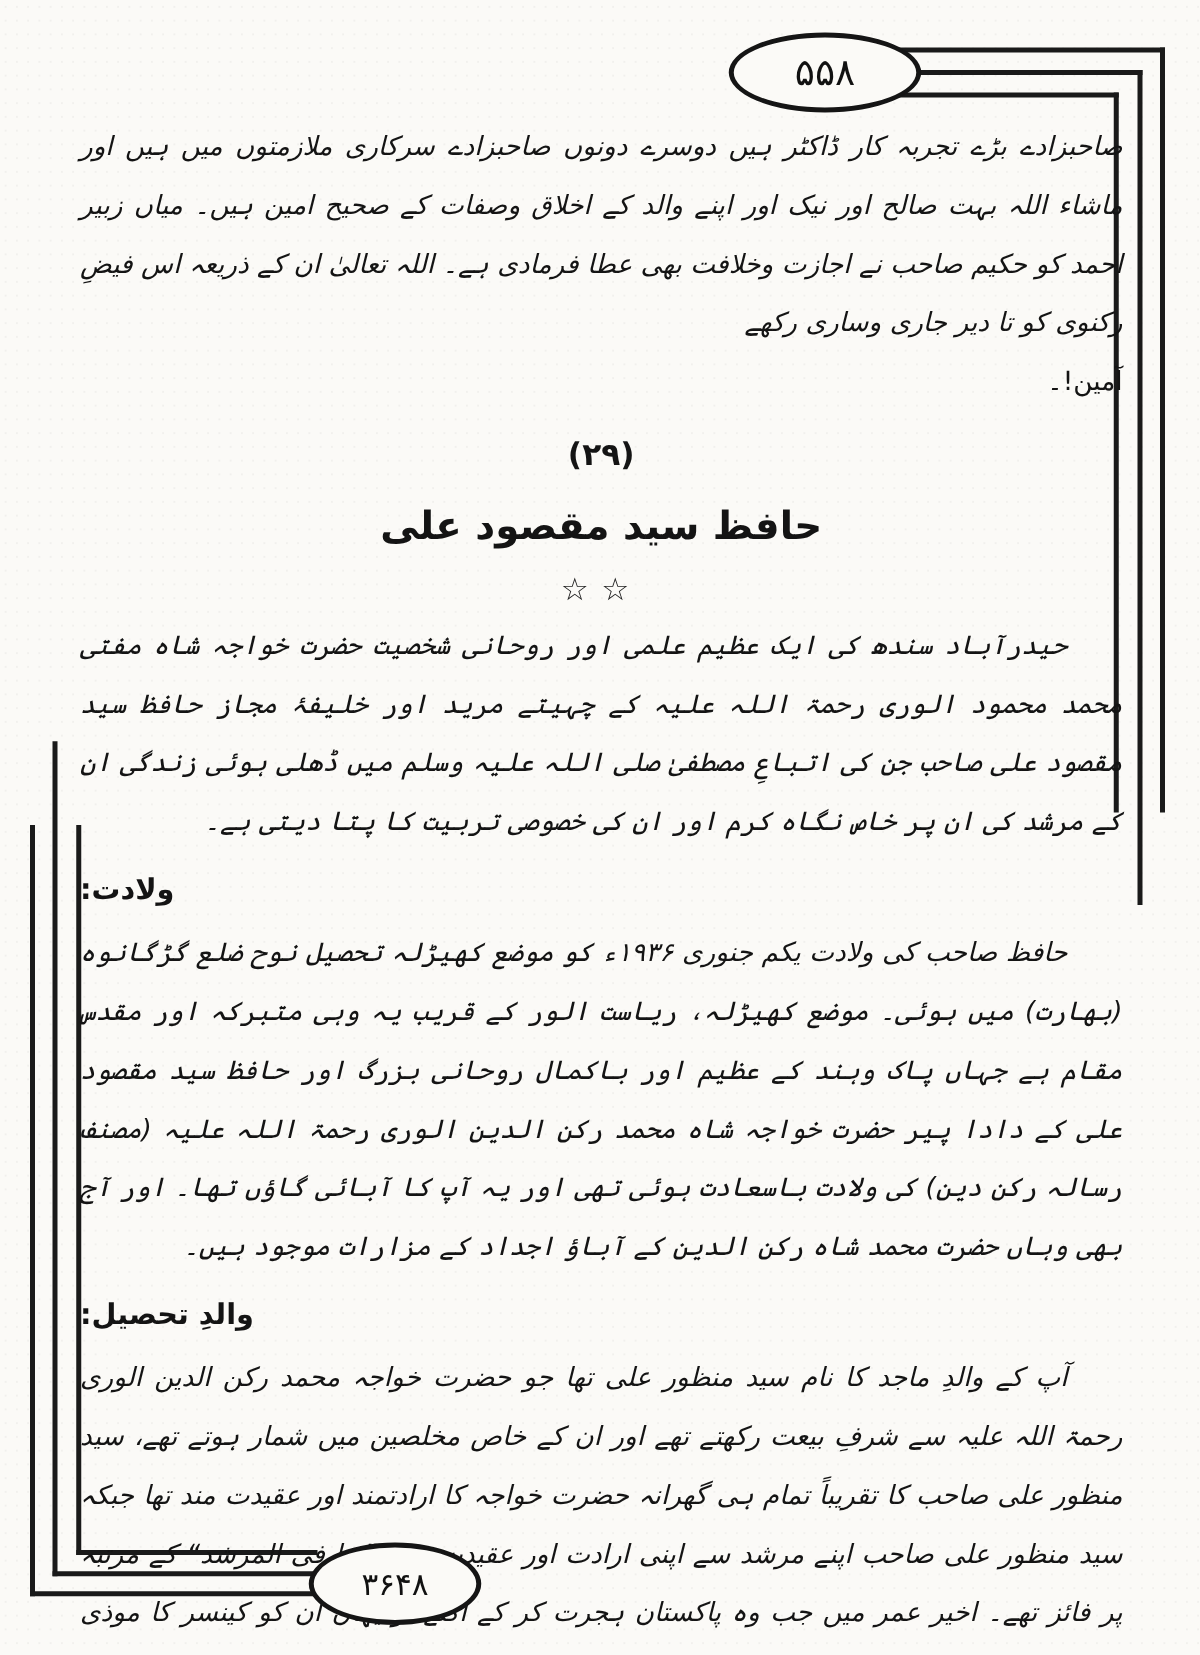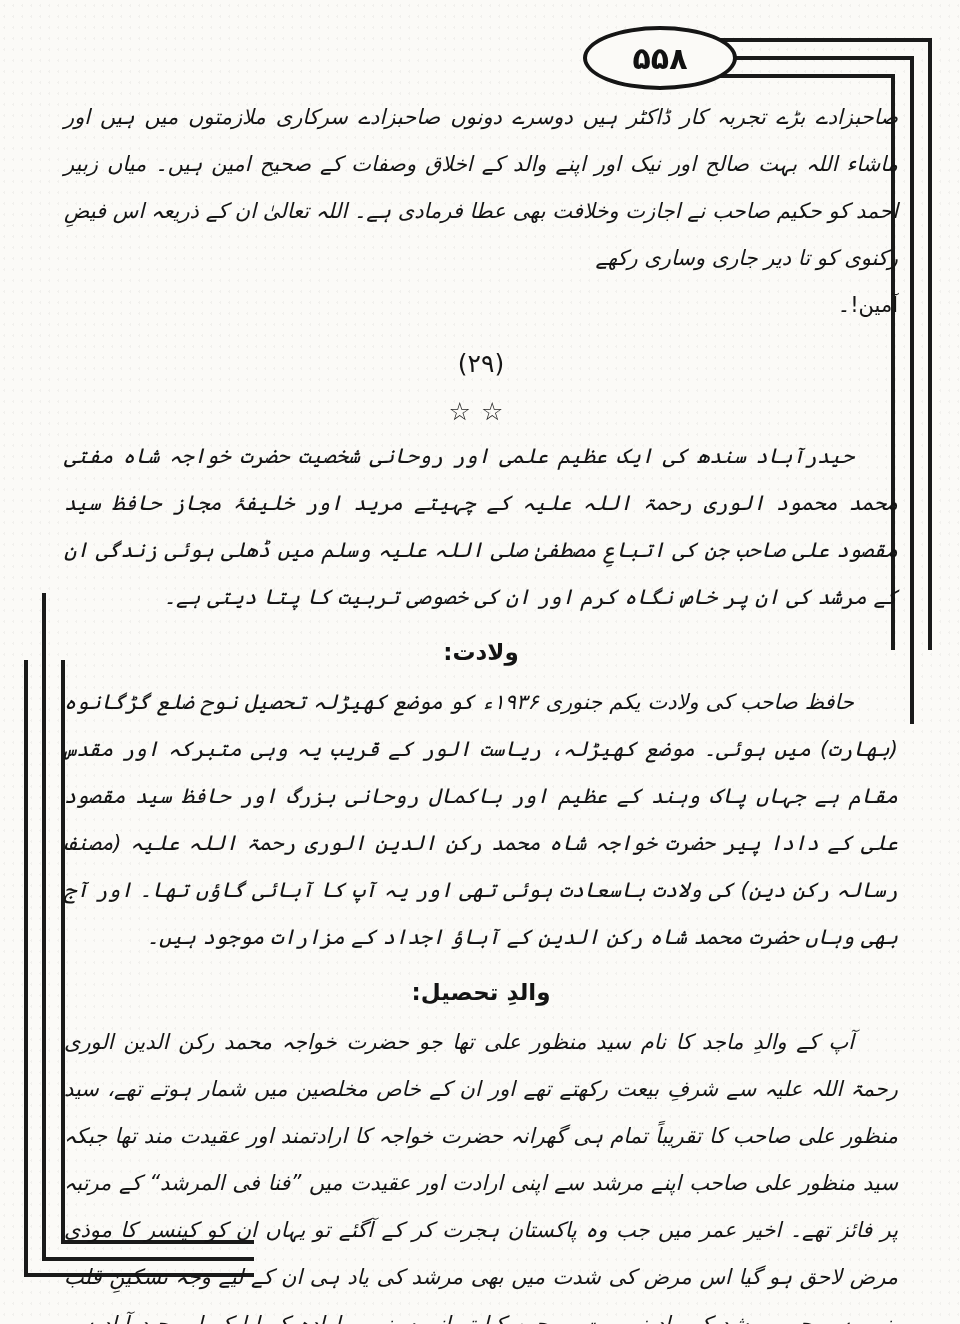--- a/index.html
+++ b/index.html
@@ -17,46 +17,46 @@
     background-size: 9px 11px;
     color: #161616;
   }
   .frame-line { position: absolute; background: #1a1a1a; }
   .oval {
     position: absolute;
     border: 4px solid #151515;
     border-radius: 50%;
     background: #fbfaf7;
     display: flex; align-items: center; justify-content: center;
-    font-weight: bold;
+    font-weight: normal;
     color: #111;
     z-index: 3;
   }
   .top-oval    { left: 583px; top: 26px;  width: 146px; height: 56px; font-size: 30px; letter-spacing: 5px; }
   .bottom-oval { left: 247px; top: 1234px; width: 130px; height: 58px; font-size: 25px; letter-spacing: 3px; }
   .content {
     position: absolute;
     top: 94px; right: 62px; left: 64px;
     direction: rtl;
     text-align: justify;
     font-size: 21px;
     line-height: 47px;
     color: #141414;
     z-index: 2;
   }
   p.para { margin: 0; text-indent: 44px; font-style: italic; }
   p.no-indent { text-indent: 0; }
   .amin-line { margin: 0; text-align: right; line-height: 47px; }
   .center-block { text-align: center; text-indent: 0; margin: 0; }
-  .section-number { font-size: 25px; font-weight: normal; line-height: 54px; margin-top: 8px; }
+  .section-number { font-size: 25px; font-weight: bold; line-height: 54px; margin-top: 8px; }
   .section-title  { font-size: 31px; font-weight: bold; line-height: 60px; }
   .star-ornament  { font-size: 25px; line-height: 42px; letter-spacing: 10px; color: #222; }
   .sub-heading {
     font-size: 23px; font-weight: bold;
-    text-align: center; text-indent: 0;
+    text-align: left; text-indent: 0;
     line-height: 50px; margin: 6px 0 2px 0;
   }
 </style>
 </head>
 <body>
 
 <div class="page">
 
   <div class="frame-line" style="left:700px; top:38px;  width:232px; height:4px;"></div>
   <div class="frame-line" style="left:928px; top:38px;  width:4px;  height:612px;"></div>
@@ -68,27 +68,31 @@
   <div class="frame-line" style="left:24px;  top:660px;  width:4px;  height:617px;"></div>
   <div class="frame-line" style="left:24px;  top:1273px; width:230px; height:4px;"></div>
   <div class="frame-line" style="left:42px;  top:593px;  width:4px;  height:668px;"></div>
   <div class="frame-line" style="left:42px;  top:1257px; width:212px; height:4px;"></div>
   <div class="frame-line" style="left:61px;  top:660px;  width:4px;  height:584px;"></div>
   <div class="frame-line" style="left:61px;  top:1240px; width:193px; height:4px;"></div>
 
   <div class="oval top-oval">
     <span>۵۵۸</span>
   </div>
+  <div class="oval bottom-oval">
+    <span>۳۶۴۸</span>
+  </div>
 
   <div class="content">
 
     <p class="para no-indent">صاحبزادے بڑے تجربہ کار ڈاکٹر ہیں دوسرے دونوں صاحبزادے سرکاری ملازمتوں میں ہیں اور ماشاء اللہ بہت صالح اور نیک اور اپنے والد کے اخلاق وصفات کے صحیح امین ہیں۔ میاں زبیر احمد کو حکیم صاحب نے اجازت وخلافت بھی عطا فرمادی ہے۔ اللہ تعالیٰ ان کے ذریعہ اس فیضِ رکنوی کو تا دیر جاری وساری رکھے</p>
     <p class="amin-line">آمین!۔</p>
 
     <div class="center-block section-number">(۲۹)</div>
+    <div class="center-block section-title">حافظ سید مقصود علی</div>
     <div class="center-block star-ornament">☆☆</div>
 
     <p class="para">حیدرآباد سندھ کی ایک عظیم علمی اور روحانی شخصیت حضرت خواجہ شاہ مفتی محمد محمود الوری رحمۃ اللہ علیہ کے چہیتے مرید اور خلیفۂ مجاز حافظ سید مقصود علی صاحب جن کی اتباعِ مصطفیٰ صلی اللہ علیہ وسلم میں ڈھلی ہوئی زندگی ان کے مرشد کی ان پر خاص نگاہ کرم اور ان کی خصوصی تربیت کا پتا دیتی ہے۔</p>
 
     <h3 class="sub-heading">ولادت:</h3>
     <p class="para">حافظ صاحب کی ولادت یکم جنوری ۱۹۳۶ء کو موضع کھیڑلہ تحصیل نوح ضلع گڑگانوہ (بھارت) میں ہوئی۔ موضع کھیڑلہ، ریاست الور کے قریب یہ وہی متبرکہ اور مقدس مقام ہے جہاں پاک وہند کے عظیم اور باکمال روحانی بزرگ اور حافظ سید مقصود علی کے دادا پیر حضرت خواجہ شاہ محمد رکن الدین الوری رحمۃ اللہ علیہ (مصنف رسالہ رکن دین) کی ولادت باسعادت ہوئی تھی اور یہ آپ کا آبائی گاؤں تھا۔ اور آج بھی وہاں حضرت محمد شاہ رکن الدین کے آباؤ اجداد کے مزارات موجود ہیں۔</p>
 
     <h3 class="sub-heading">والدِ تحصیل:</h3>
     <p class="para">آپ کے والدِ ماجد کا نام سید منظور علی تھا جو حضرت خواجہ محمد رکن الدین الوری رحمۃ اللہ علیہ سے شرفِ بیعت رکھتے تھے اور ان کے خاص مخلصین میں شمار ہوتے تھے، سید منظور علی صاحب کا تقریباً تمام ہی گھرانہ حضرت خواجہ کا ارادتمند اور عقیدت مند تھا جبکہ سید منظور علی صاحب اپنے مرشد سے اپنی ارادت اور عقیدت میں ”فنا فی المرشد“ کے مرتبہ پر فائز تھے۔ اخیر عمر میں جب وہ پاکستان ہجرت کر کے آگئے تو یہاں ان کو کینسر کا موذی مرض لاحق ہو گیا اس مرض کی شدت میں بھی مرشد کی یاد ہی ان کے لیے وجہ تسکینِ قلب بنی رہی جب مرشد کی یاد نے بہت بے چین کیا تو انہوں نے یہ ارادہ کر لیا کہ اب حیدرآباد ہی مرشد کے</p>
 

